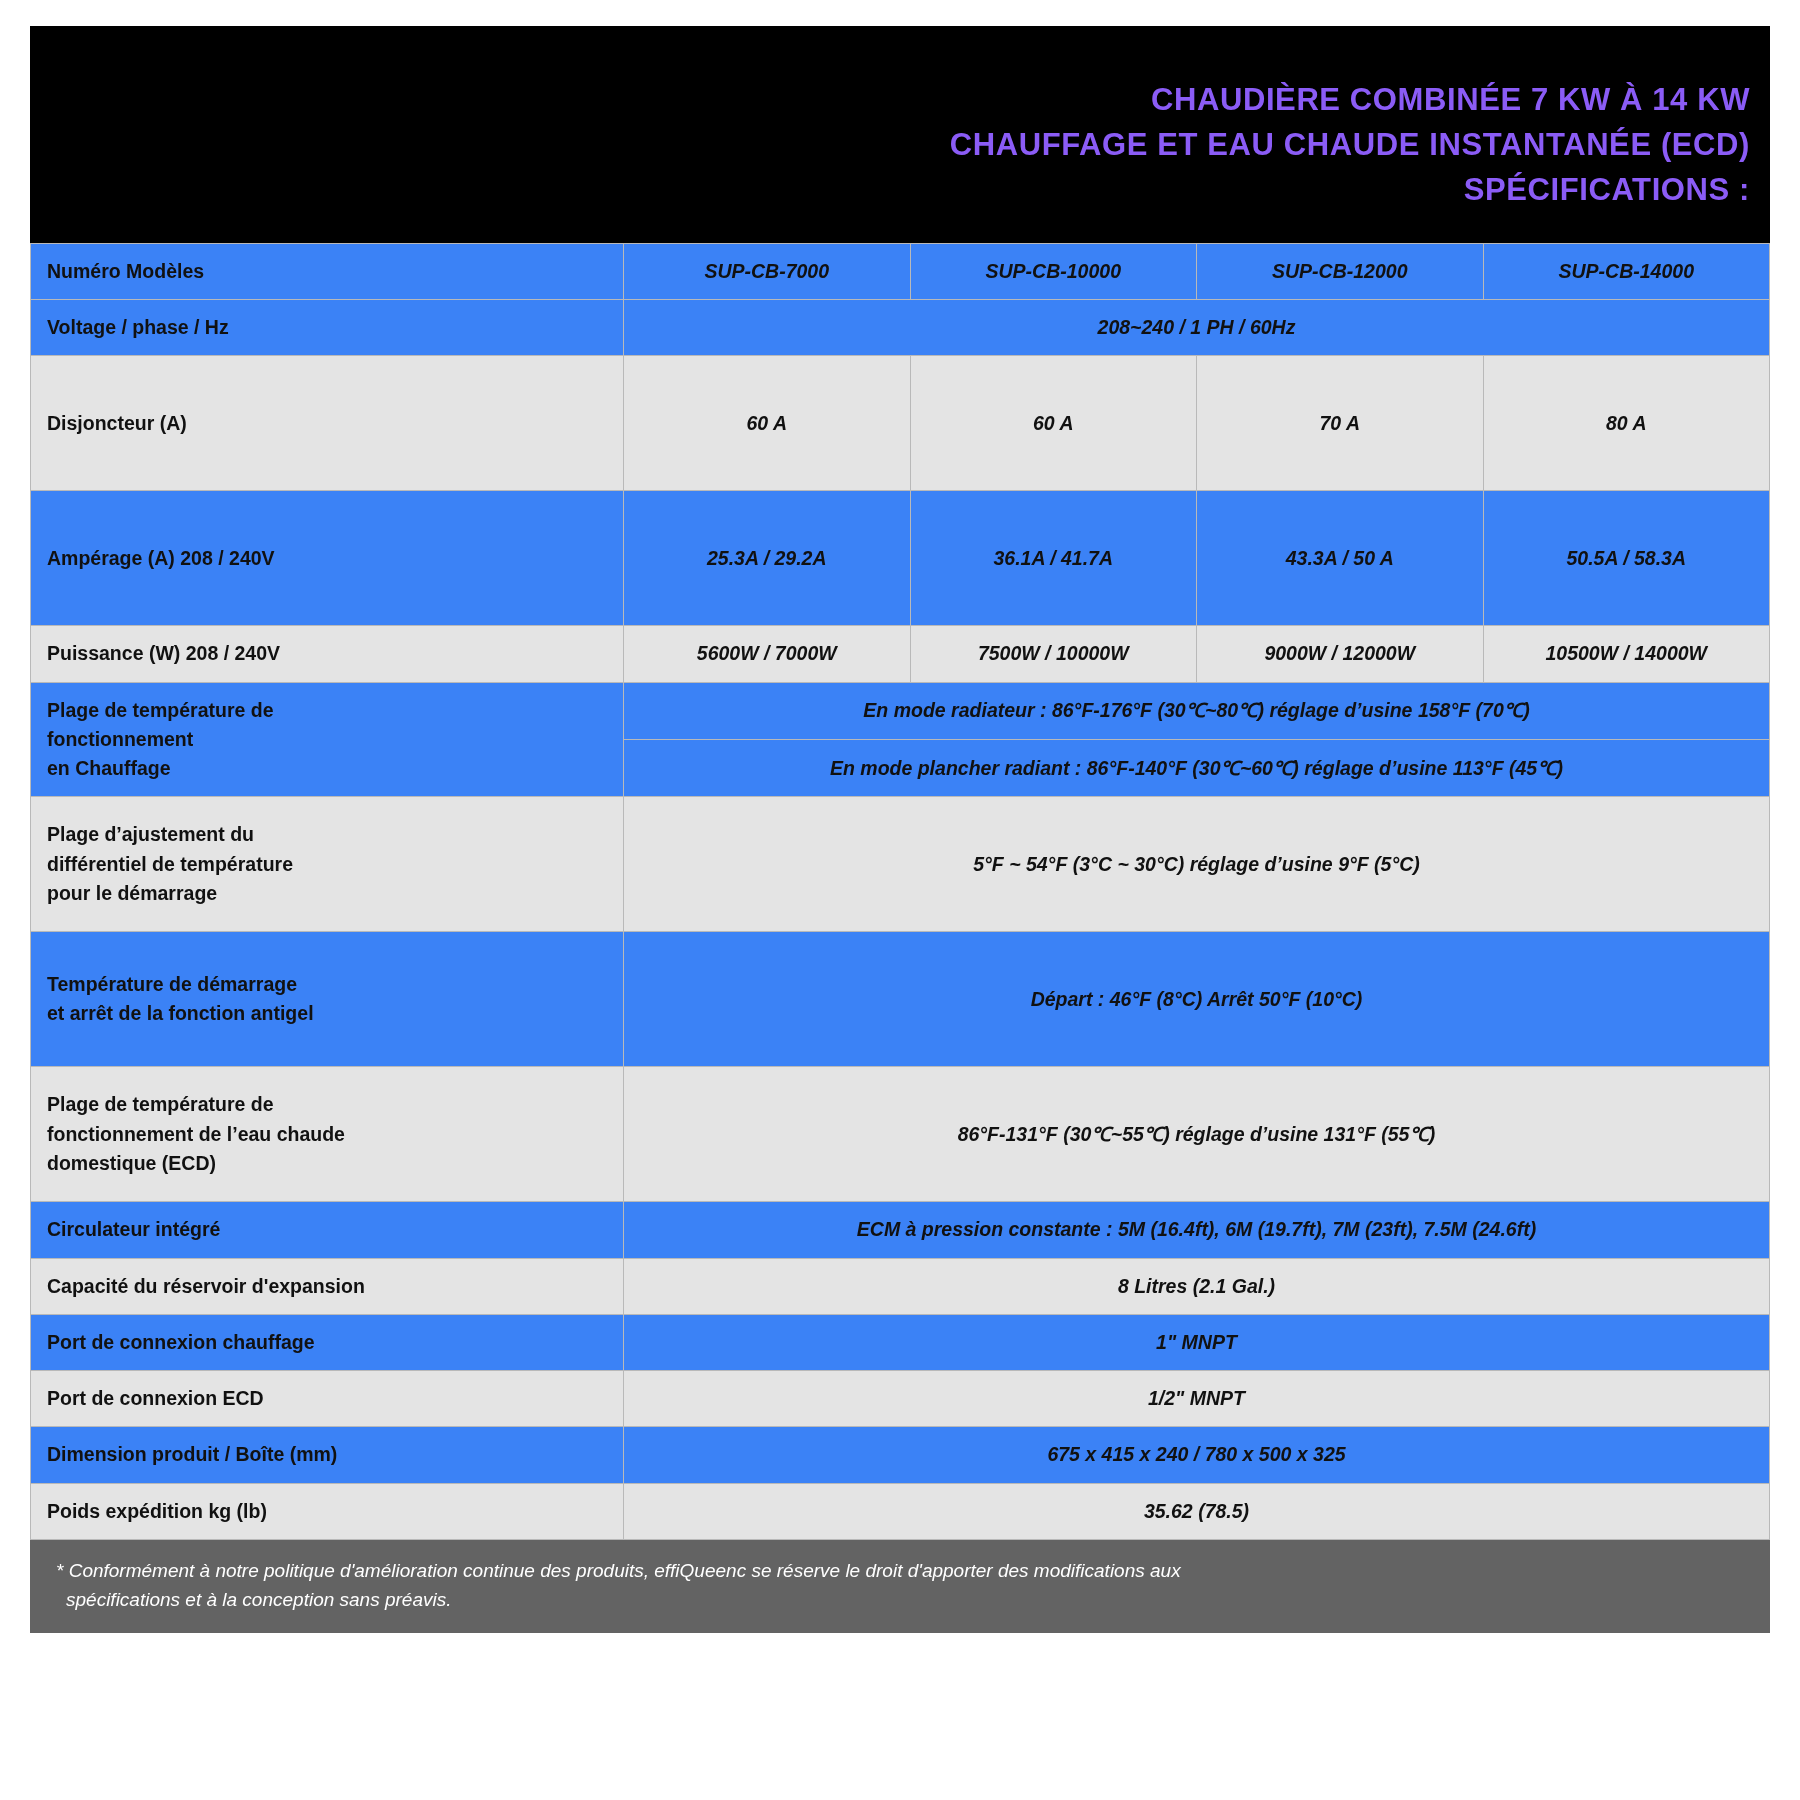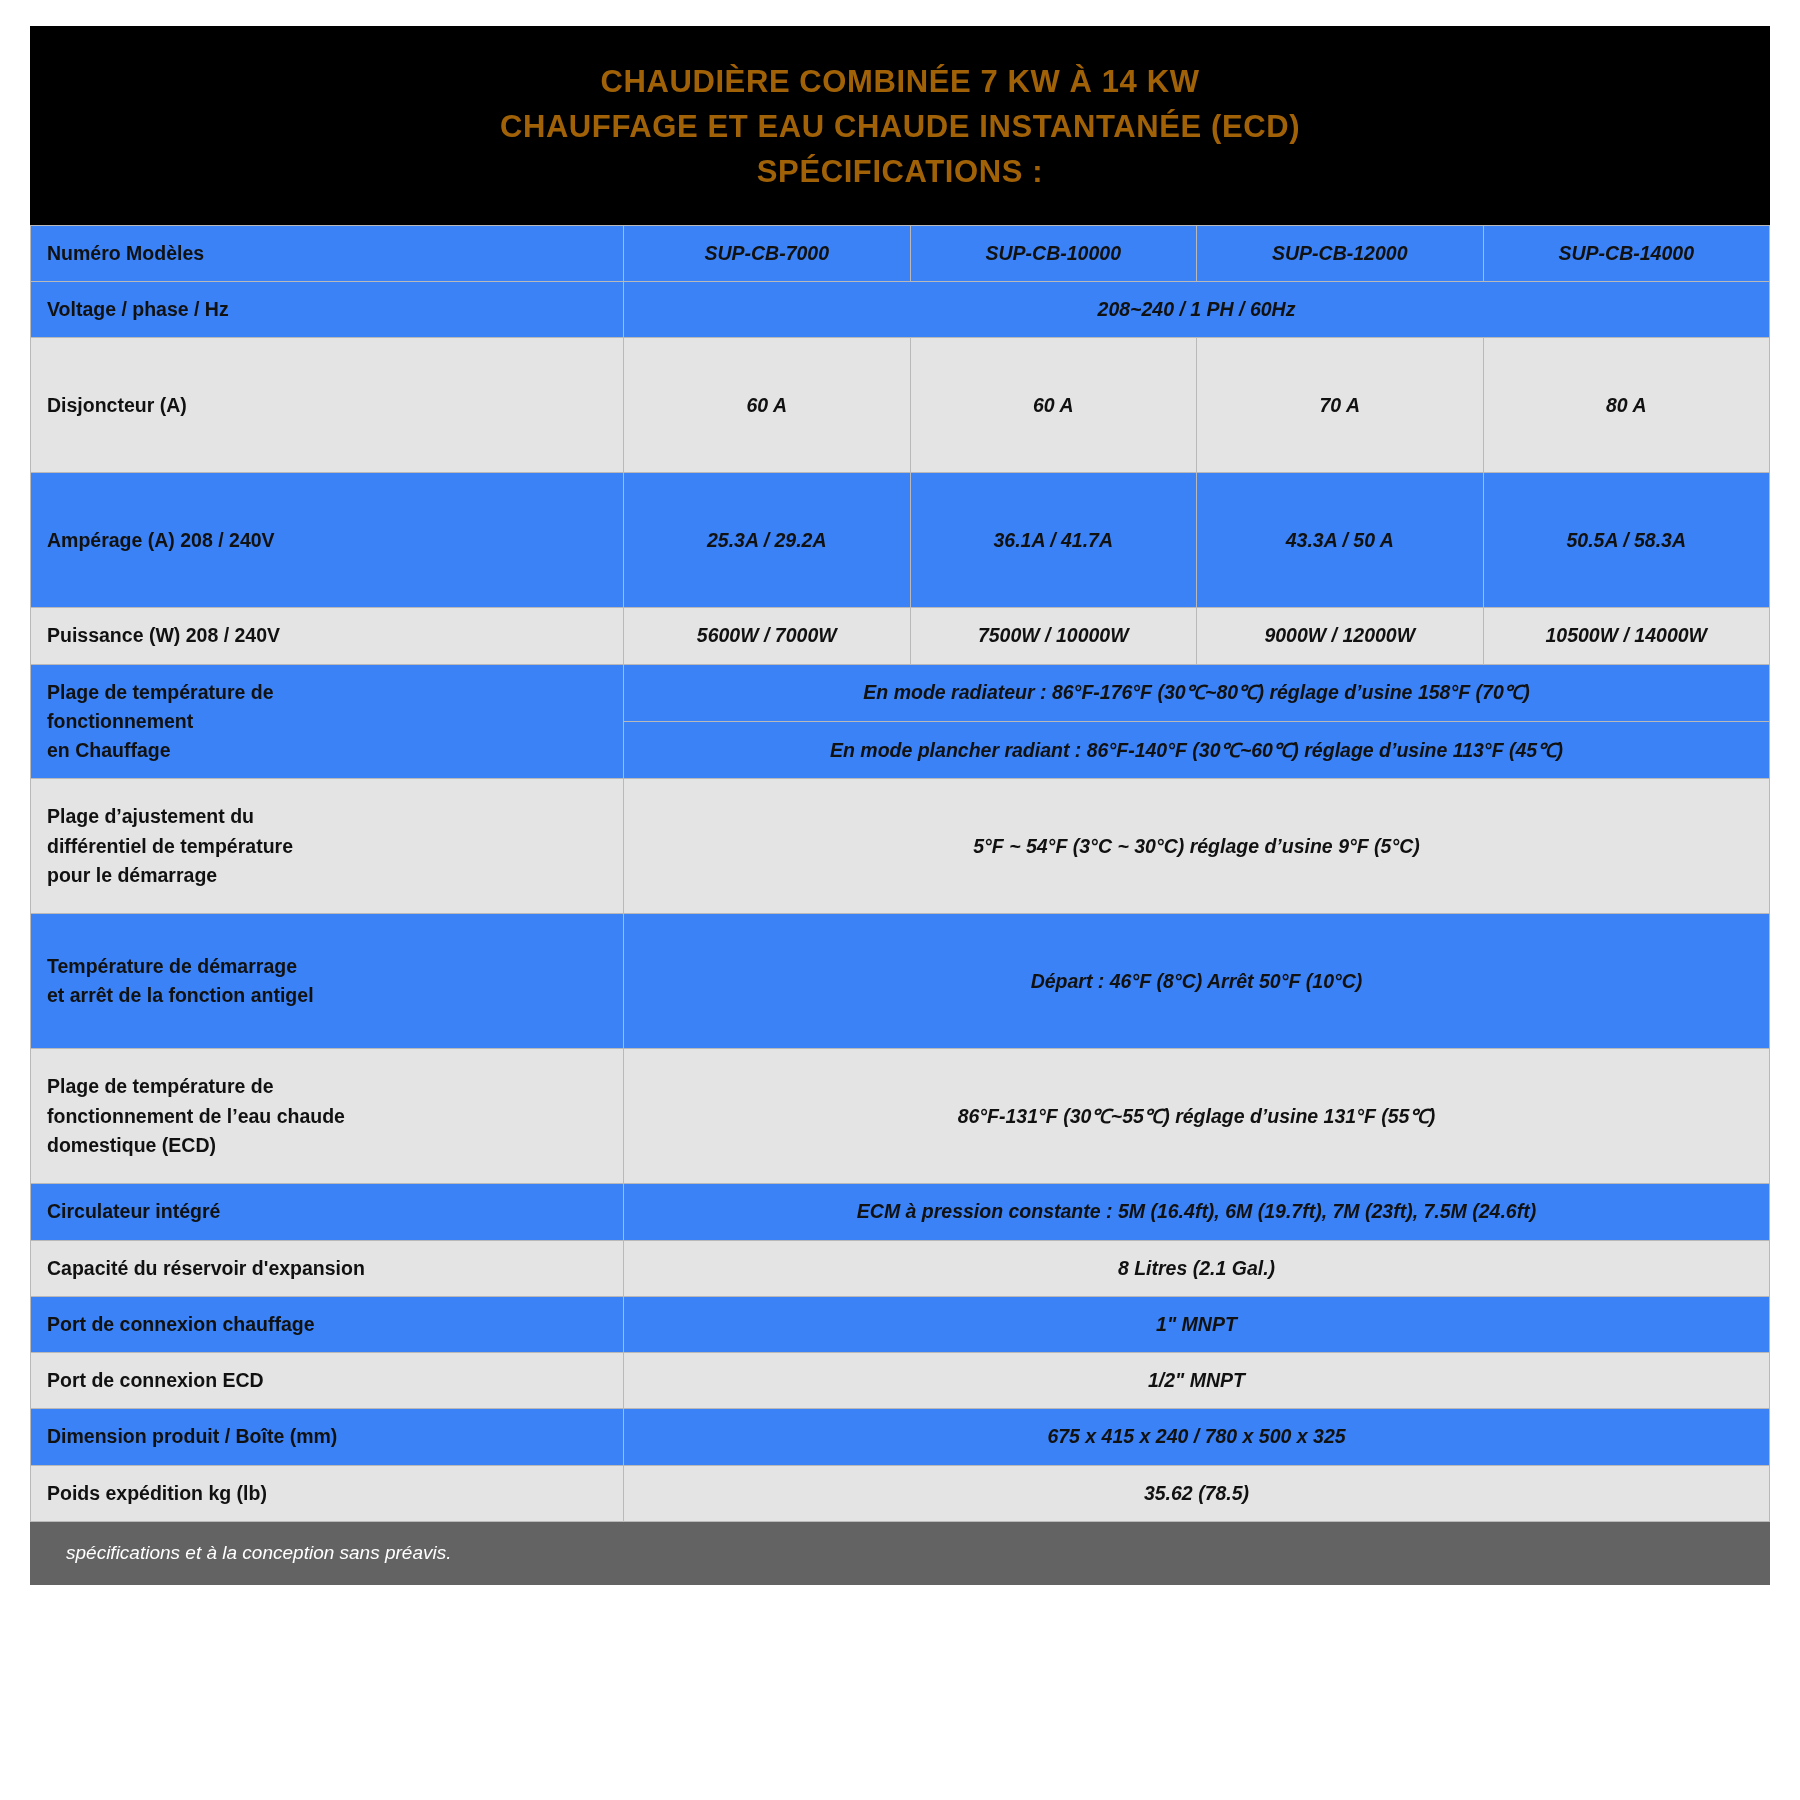--- a/index.html
+++ b/index.html
@@ -18,23 +18,23 @@
     position: relative;
     width: 1800px;
     height: 1800px;
     box-sizing: border-box;
     padding: 26px 30px 30px 30px;
   }
 
   
   .banner {
     background: #000000;
-    color: #a16207;
-    text-align: center;
-    padding: 34px 20px 30px 20px;
+    color: #8b5cf6;
+    text-align: right;
+    padding: 52px 20px 30px 20px;
     box-sizing: border-box;
   }
   .banner .line {
     font-size: 31px;
     font-weight: 700;
     letter-spacing: 0.6px;
     line-height: 1.45;
     white-space: nowrap;
   }
 
@@ -201,16 +201,17 @@
       </tr>
 
       <tr class="shade">
         <td class="label">Poids expédition kg (lb)</td>
         <td class="val" colspan="4">35.62  (78.5)</td>
       </tr>
     </tbody>
   </table>
 
   <div class="footnote">
+    <div>* Conformément à notre politique d'amélioration continue des produits, effiQueenc se réserve le droit d'apporter des modifications aux</div>
     <div class="second">spécifications et à la conception sans préavis.</div>
   </div>
 
 </div>
 
 </body></html>

